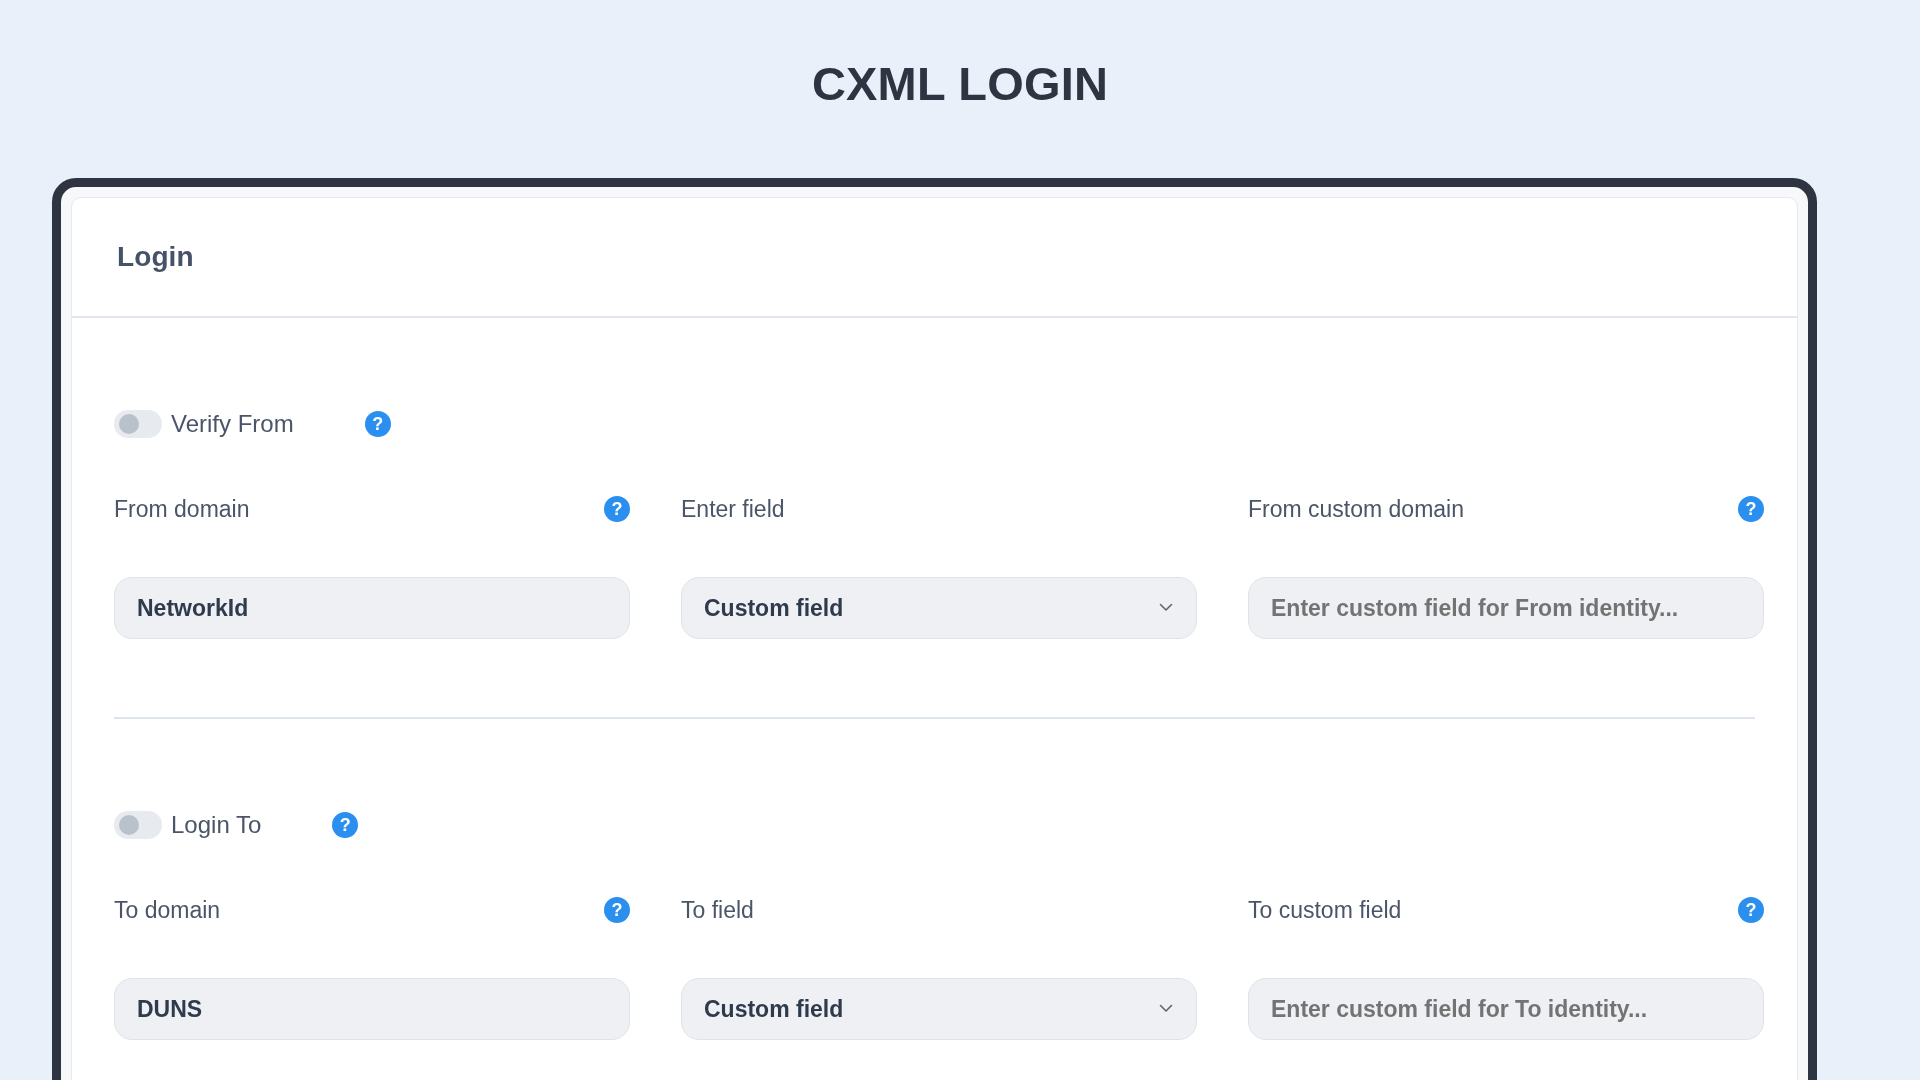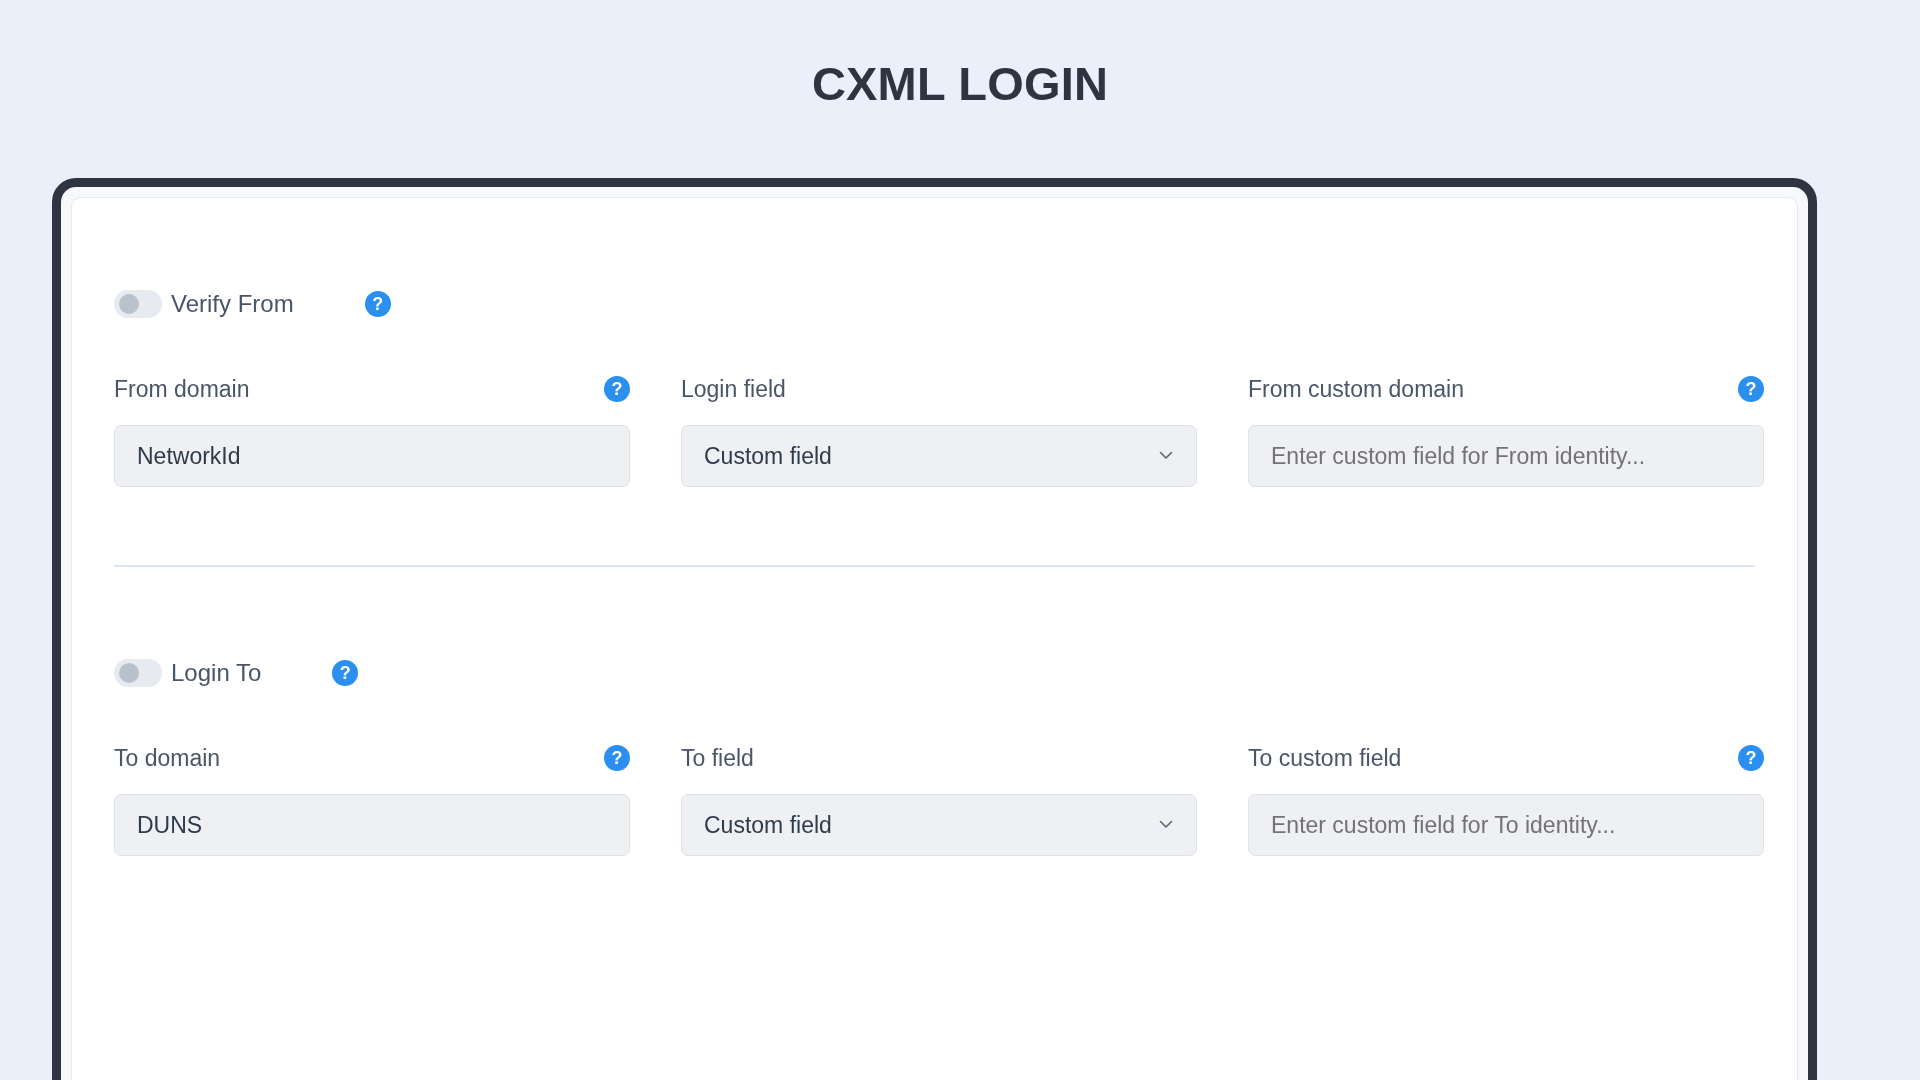--- a/index.html
+++ b/index.html
@@ -151,20 +151,21 @@
   
   .field-grid {
     display: grid;
     grid-template-columns: 516px 516px 516px;
     column-gap: 51px;
   }
 
   .field {
     display: flex;
     flex-direction: column;
+    gap: 32px;
   }
 
   .field-label-row {
     display: flex;
     align-items: center;
     justify-content: space-between;
     height: 30px;
     margin-bottom: 21px;
   }
 
@@ -172,25 +173,26 @@
     font-size: 23px;
     color: #4a5568;
     white-space: nowrap;
   }
 
   .control {
     position: relative;
     height: 62px;
     background: #eef0f3;
     border: 1px solid #dfe3e8;
-    border-radius: 7px;
+    border-radius: 18px;
     display: flex;
     align-items: center;
     padding: 0 22px;
     cursor: pointer;
+    font-weight: bold;
   }
 
   .control-text {
     font-size: 23px;
     color: #2f3b4d;
     white-space: nowrap;
     overflow: hidden;
     text-overflow: ellipsis;
   }
 
@@ -214,20 +216,23 @@
 </head>
 <body>
 
 <div class="page">
 
   <h1 class="page-title">CXML LOGIN</h1>
 
   <div class="card-frame">
     <div class="card">
 
+      <div class="card-header">
+        <span class="card-header-title">Login</span>
+      </div>
 
       <div class="card-body">
 
         <div class="section">
 
           <div class="toggle-row">
             <div class="toggle">
               <span class="knob"></span>
             </div>
             <span class="toggle-label">Verify From</span>
@@ -241,21 +246,21 @@
                 <span class="field-label">From domain</span>
                 <span class="help-icon">?</span>
               </div>
               <div class="control">
                 <span class="control-text">NetworkId</span>
               </div>
             </div>
 
             <div class="field">
               <div class="field-label-row">
-                <span class="field-label">Login field</span>
+                <span class="field-label">Enter field</span>
               </div>
               <div class="control">
                 <span class="control-text">Custom field</span>
                 <span class="chevron">
                   <svg width="16" height="16" viewBox="0 0 16 16" fill="none">
                     <path d="M2.5 5.5 L8 11 L13.5 5.5" stroke="#5a6577" stroke-width="1.6" stroke-linecap="round" stroke-linejoin="round"></path>
                   </svg>
                 </span>
               </div>
             </div>

